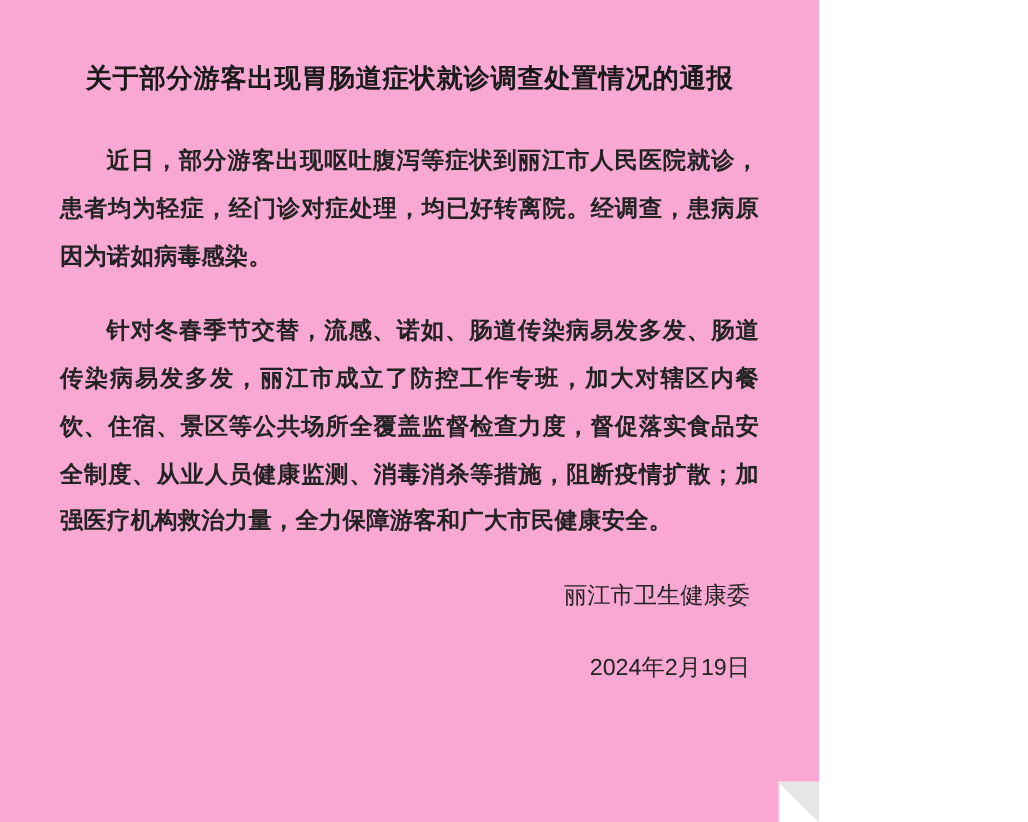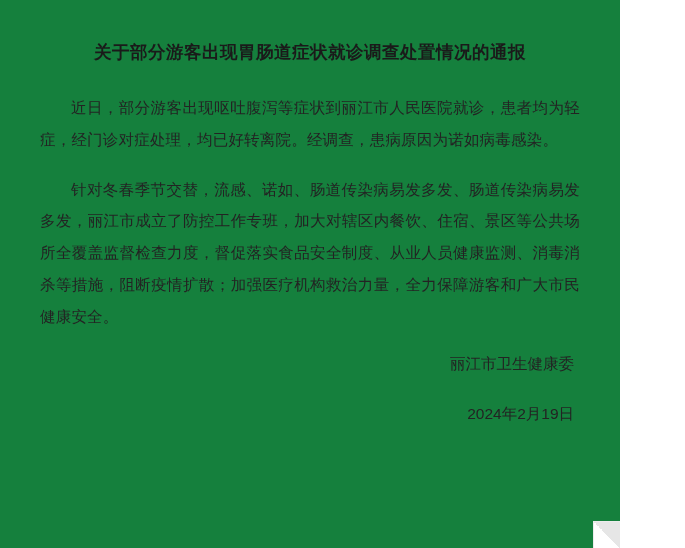--- a/index.html
+++ b/index.html
@@ -8,24 +8,24 @@
   }
   body {
     width: 685px;
     height: 548px;
     background: #ffffff;
     font-family: "Liberation Sans", sans-serif;
     overflow: hidden;
   }
   .page {
     position: relative;
-    width: 620px;
+    width: 546px;
     height: 548px;
     box-sizing: border-box;
-    background: #15803d;
+    background: #f9a8d4;
     padding: 30px 40px 0 40px;
   }
   .doc-title {
     text-align: center;
     font-size: 17.5px;
     font-weight: bold;
     color: #1a1a1a;
     letter-spacing: 0.5px;
     line-height: 1.6;
     margin: 8px 0 26px 0;
@@ -34,32 +34,32 @@
     font-size: 15.5px;
     color: #232323;
     line-height: 2.05;
     text-align: justify;
     text-justify: inter-ideograph;
     letter-spacing: 0.2px;
   }
   .para {
     margin: 0 0 18px 0;
     text-indent: 2em;
+    font-weight: bold;
   }
   .signature-block {
     margin-top: 14px;
     font-size: 15.5px;
     color: #232323;
     line-height: 2.05;
     text-align: right;
     padding-right: 6px;
   }
   .sign-org {
     margin-bottom: 16px;
-    font-family: Liberation Mono, monospace;
   }
   .sign-date {
     margin-bottom: 0;
   }
   .corner-fold {
     position: absolute;
     right: 0;
     bottom: 0;
     width: 26px;
     height: 26px;

